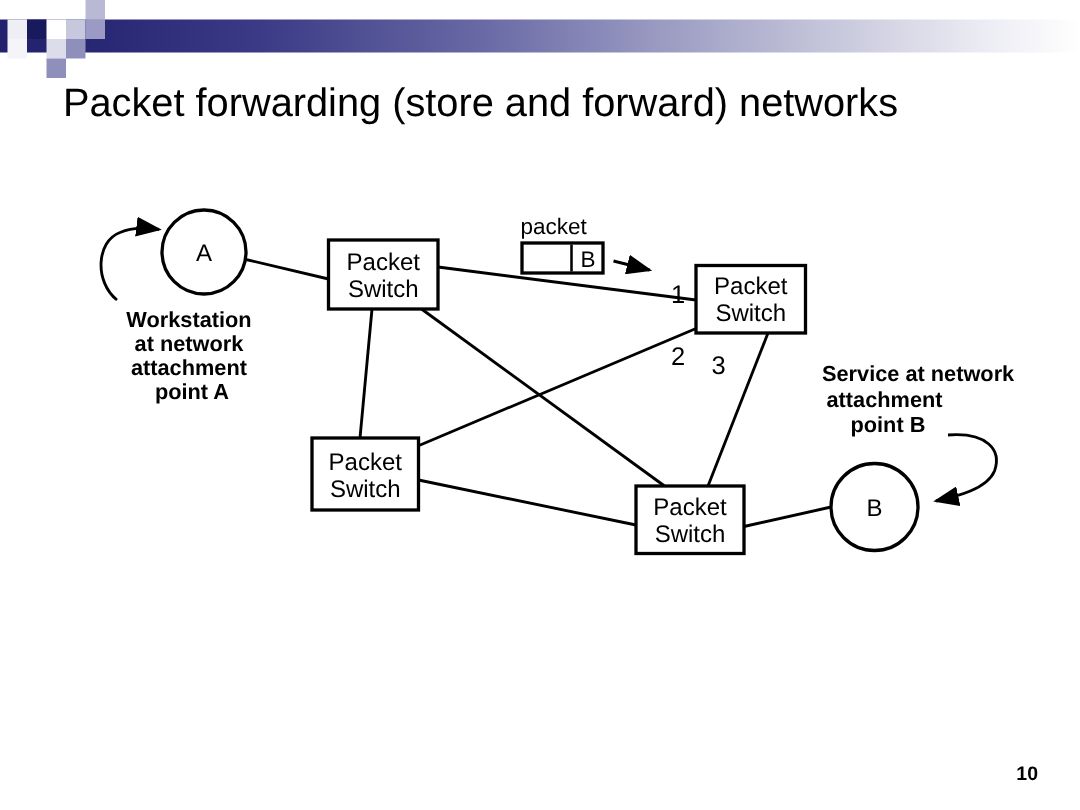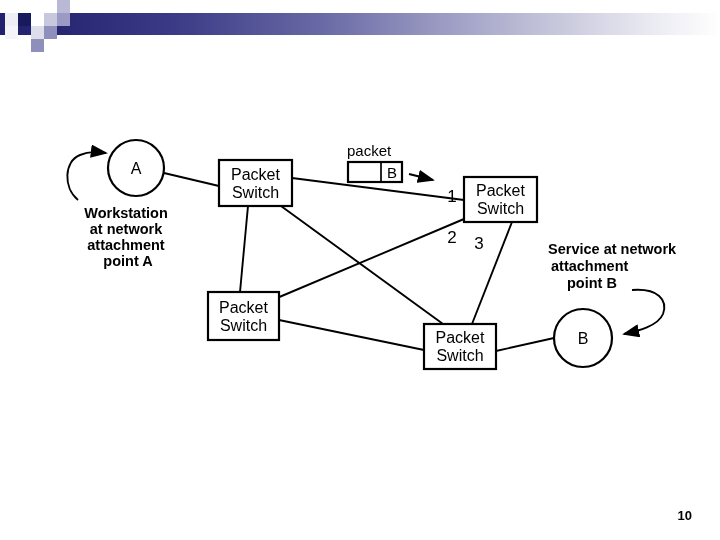--- a/index.html
+++ b/index.html
@@ -124,20 +124,21 @@
       <div class="mosaic" style="left: 44px; top: 13px; width: 13px; height: 13px; background: rgb(199, 199, 222);"></div>
       <div class="mosaic" style="left: 57px; top: 0px; width: 13px; height: 13px; background: rgb(185, 185, 214);"></div>
       <div class="mosaic" style="left: 57px; top: 13px; width: 13px; height: 13px; background: rgb(154, 154, 196);"></div>
       <div class="mosaic" style="left: 44px; top: 26px; width: 13px; height: 13px; background: rgb(143, 143, 188);"></div>
       <div class="mosaic" style="left: 31px; top: 26px; width: 13px; height: 13px; background: rgb(220, 220, 234);"></div>
       <div class="mosaic" style="left: 31px; top: 39px; width: 13px; height: 13px; background: rgb(143, 143, 188);"></div>
       <div class="mosaic" style="left: 5px; top: 13px; width: 13px; height: 13px; background: rgb(238, 238, 245);"></div>
       <div class="mosaic" style="left: 5px; top: 26px; width: 13px; height: 13px; background: rgb(244, 244, 249);"></div>
     </div>
 
+  <div id="page-title">Packet forwarding (store and forward) networks</div>
 
   <div id="diagram">
     <svg width="720" height="540" viewBox="0 0 720 540">
       <defs>
         <marker id="arrowhead" markerWidth="9" markerHeight="7" refX="8" refY="3.5" orient="auto">
           <polygon points="0 0, 9 3.5, 0 7" fill="#000000"></polygon>
         </marker>
       </defs>
 
       <g id="edge-layer">

